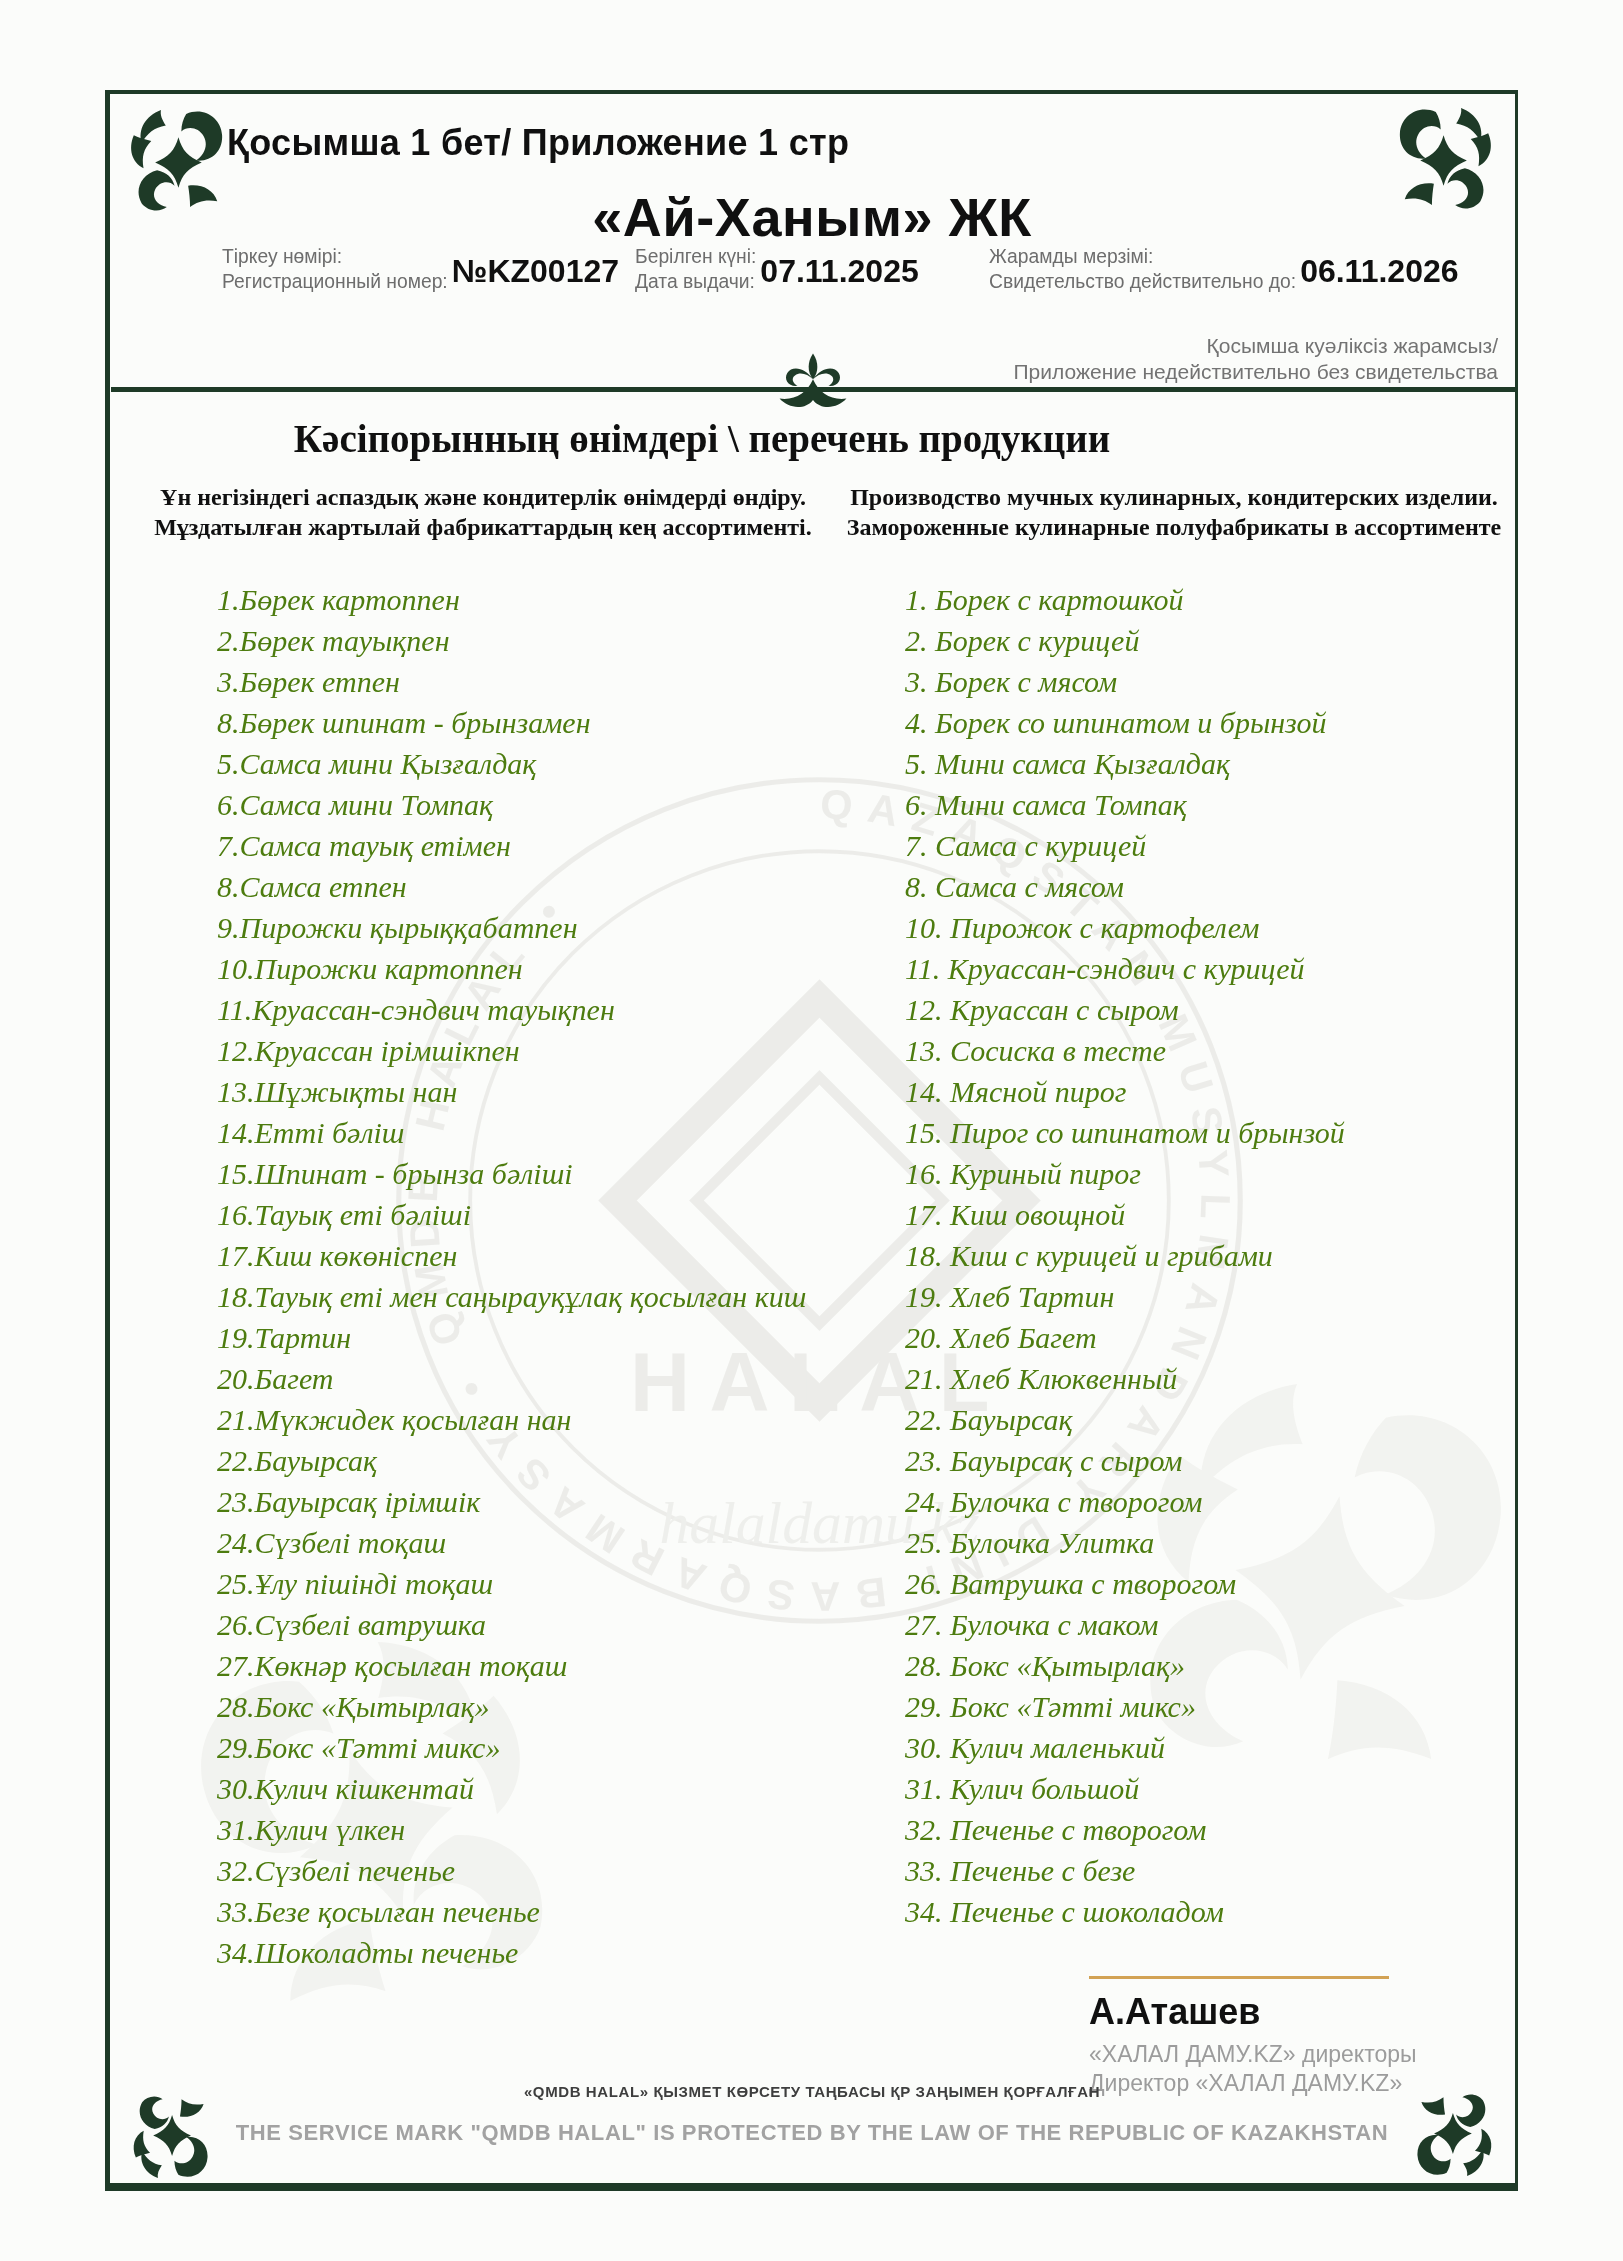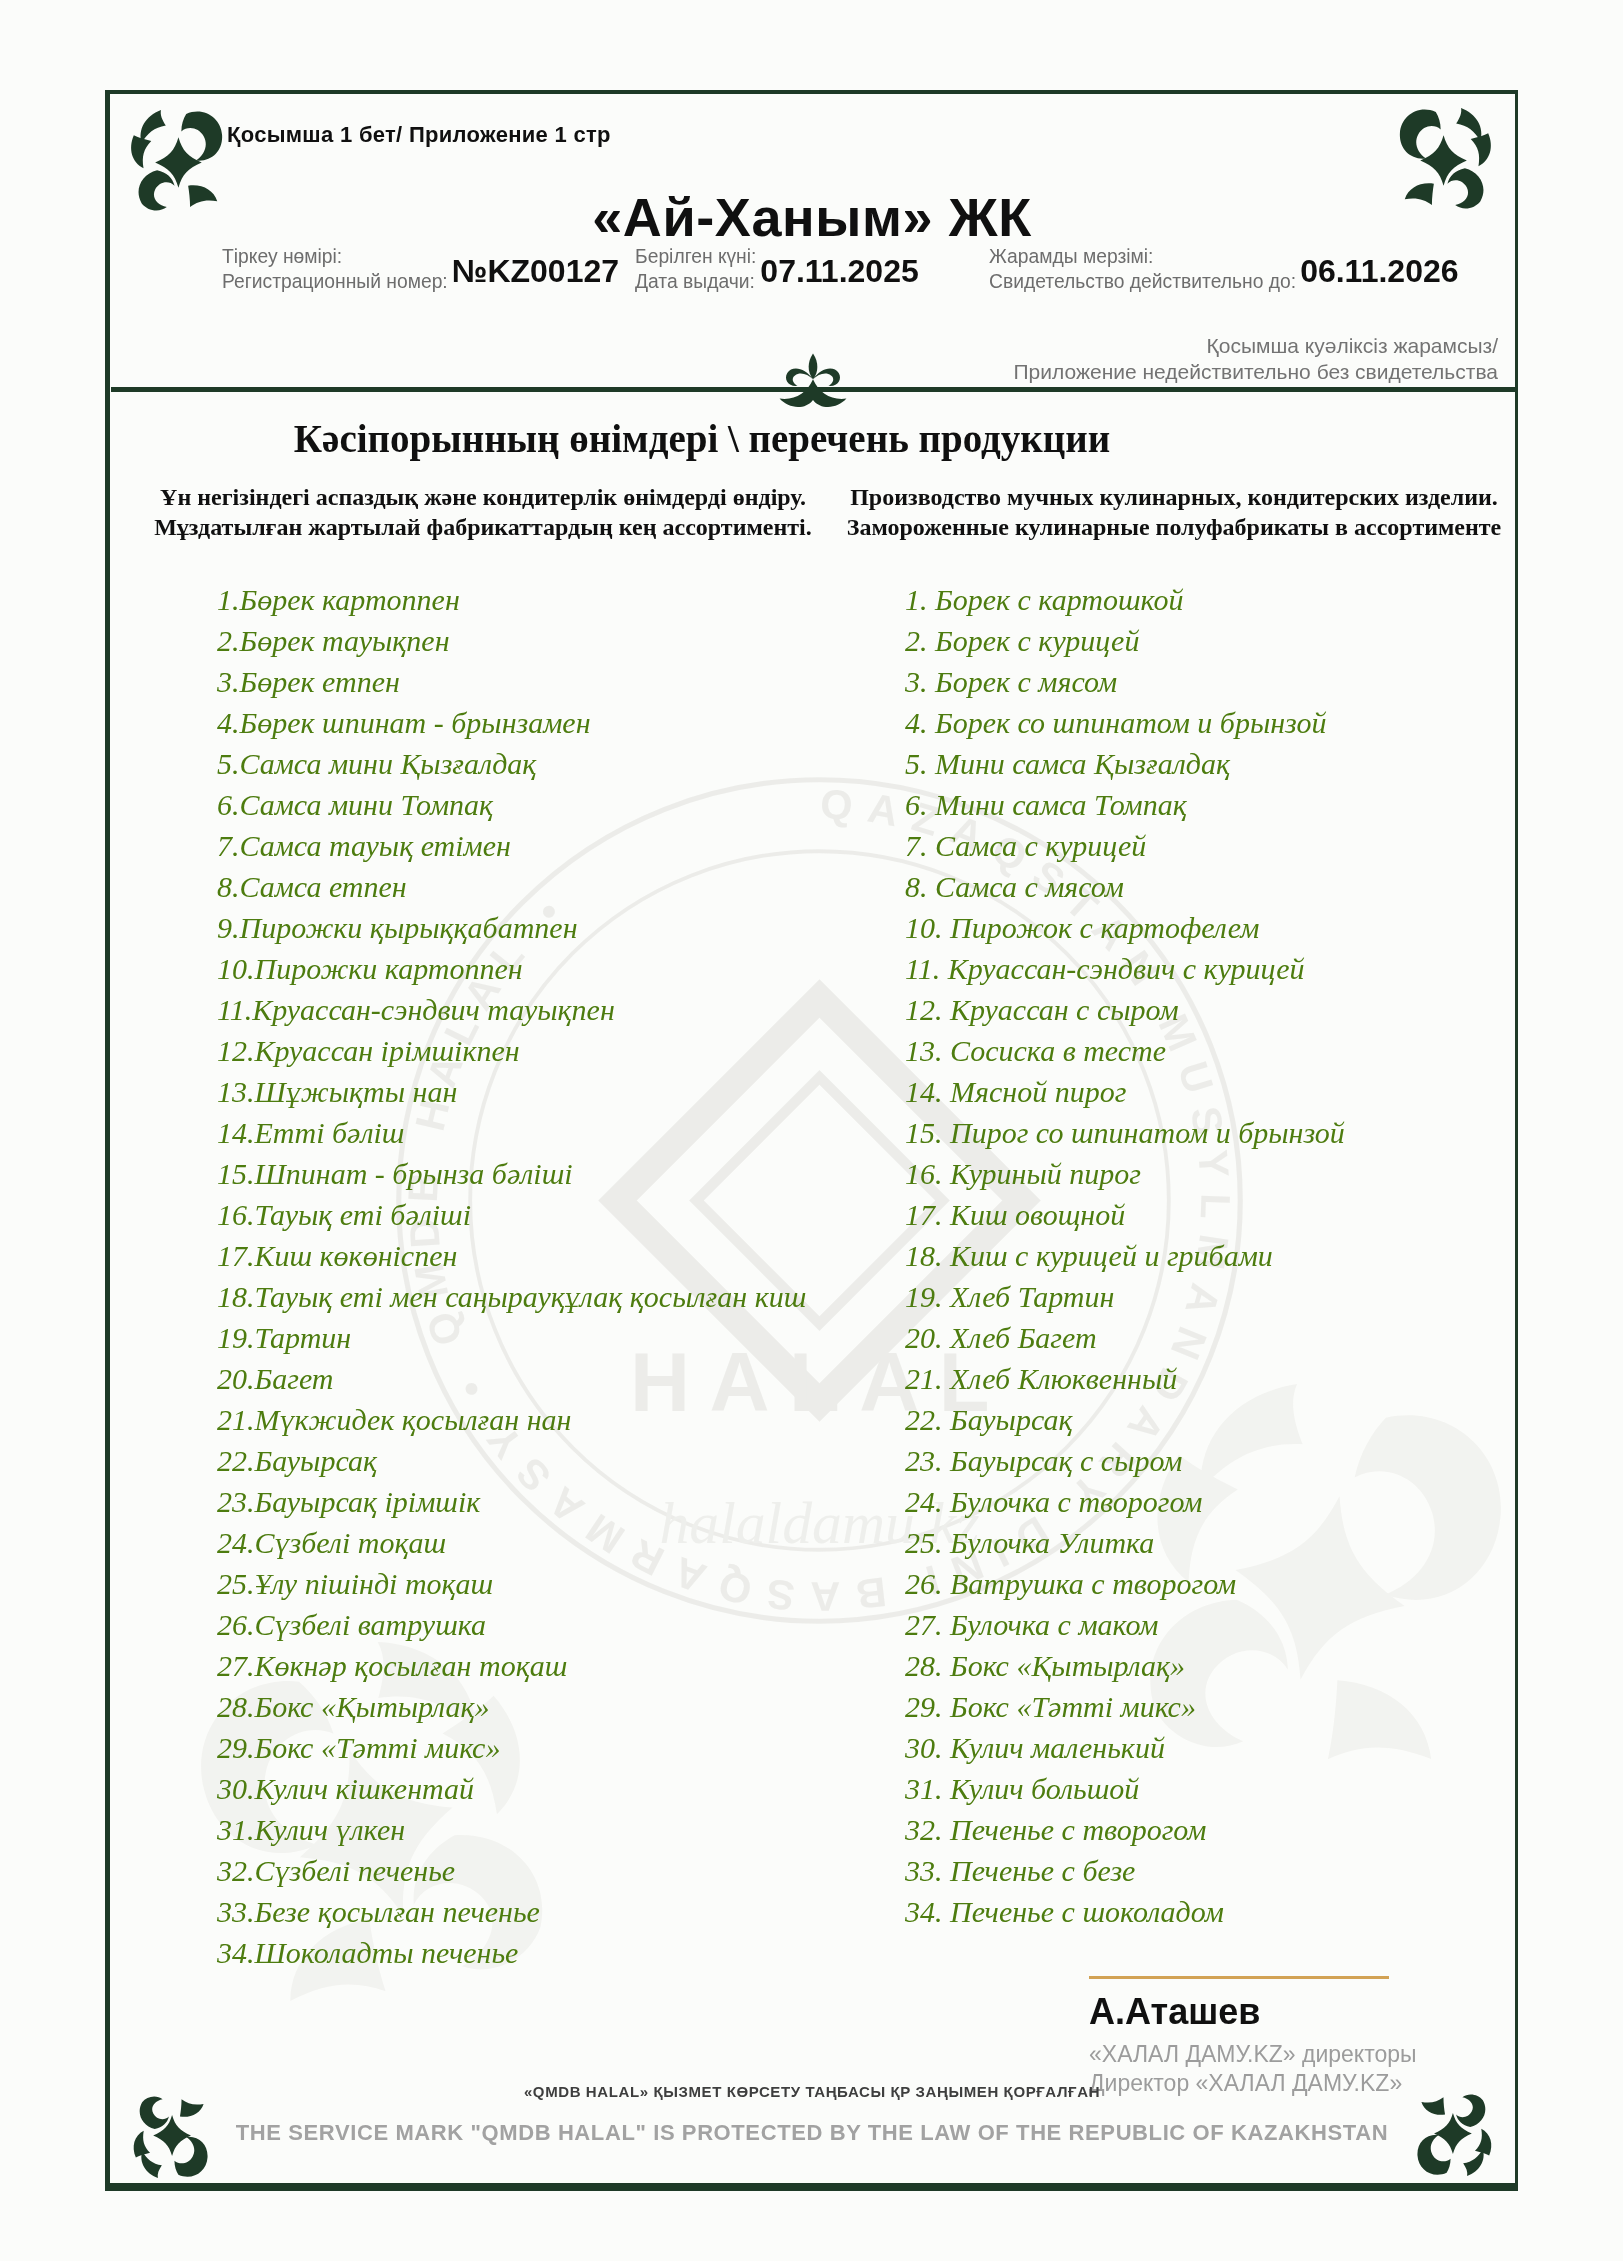--- a/index.html
+++ b/index.html
@@ -21,21 +21,21 @@
          border-bottom:8.4px solid var(--green);border-left:5.8px solid var(--green);}
 
   
   .orn{position:absolute;fill:var(--green);}
   .orn.tl{left:128px;top:110px;width:97px;height:101px;}
   .orn.tr{left:1397px;top:108px;width:97px;height:101px;transform:scaleX(-1);}
   .orn.bl{left:131px;top:2096px;width:79px;height:82px;transform:scaleY(-1);}
   .orn.br{left:1415px;top:2094px;width:79px;height:82px;transform:scale(-1,-1);}
 
   
-  .appendix{position:absolute;left:227px;top:122px;font-size:22px;font-weight:bold;letter-spacing:0.3px;}
+  .appendix{position:absolute;left:227px;top:122px;font-size:36px;font-weight:bold;letter-spacing:0.3px;}
   .main-title{position:absolute;left:0;top:186px;width:1624px;text-align:center;
               font-size:54px;font-weight:bold;letter-spacing:0.6px;}
   .meta{position:absolute;top:245px;display:flex;align-items:center;gap:4px;}
   .meta .labels{font-size:19.3px;color:var(--lblgray);line-height:24.5px;white-space:nowrap;}
   .meta .value{font-size:32px;font-weight:bold;white-space:nowrap;padding-top:3.9px;}
   #meta-reg{left:222px;} #meta-issue{left:635px;} #meta-valid{left:989px;}
 
   .validity-note{position:absolute;right:126px;top:333px;text-align:right;
                  font-size:21px;color:#737373;line-height:26.4px;}
 
@@ -178,21 +178,21 @@
   </div>
   <div class="subtitle ru">
     <div>Производство  мучных кулинарных, кондитерских изделии.</div>
     <div>Замороженные кулинарные полуфабрикаты в ассортименте</div>
   </div>
 
   <ol class="product-list kz-list">
       <li>1.Бөрек картоппен</li>
       <li>2.Бөрек тауықпен</li>
       <li>3.Бөрек етпен</li>
-      <li>4.Бөрек шпинат - брынзамен</li>
+      <li>8.Бөрек шпинат - брынзамен</li>
       <li>5.Самса мини Қызғалдақ</li>
       <li>6.Самса мини Томпақ</li>
       <li>7.Самса тауық етімен</li>
       <li>8.Самса етпен</li>
       <li>9.Пирожки қырыққабатпен</li>
       <li>10.Пирожки картоппен</li>
       <li>11.Круассан-сэндвич тауықпен</li>
       <li>12.Круассан ірімшікпен</li>
       <li>13.Шұжықты нан</li>
       <li>14.Етті бәліш</li>

